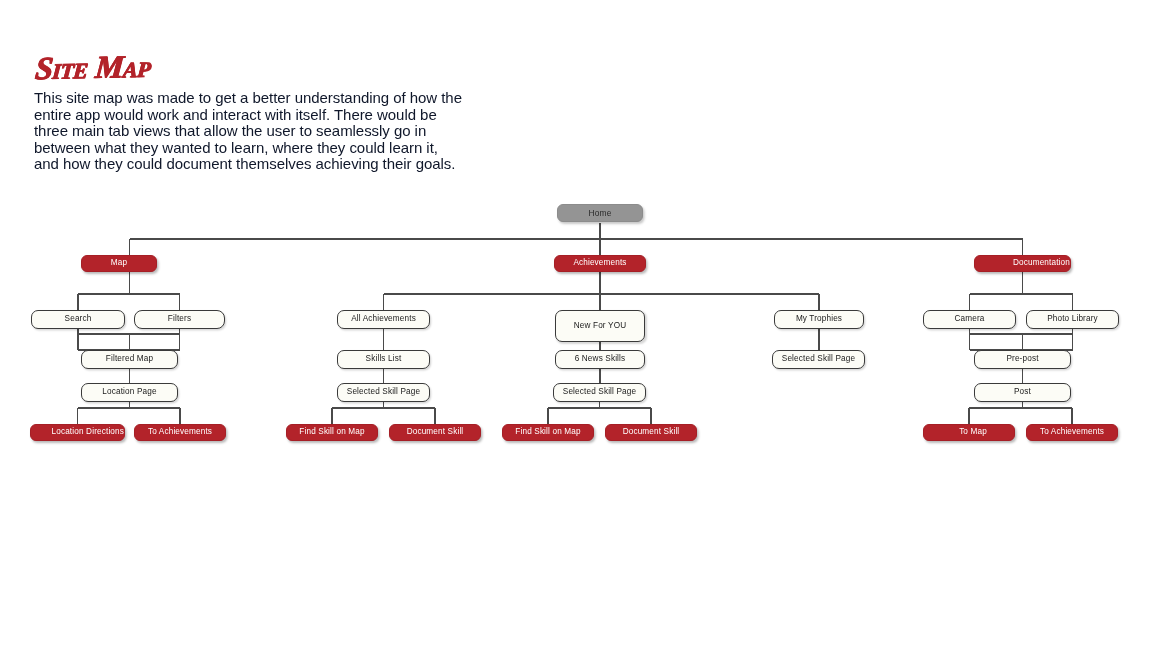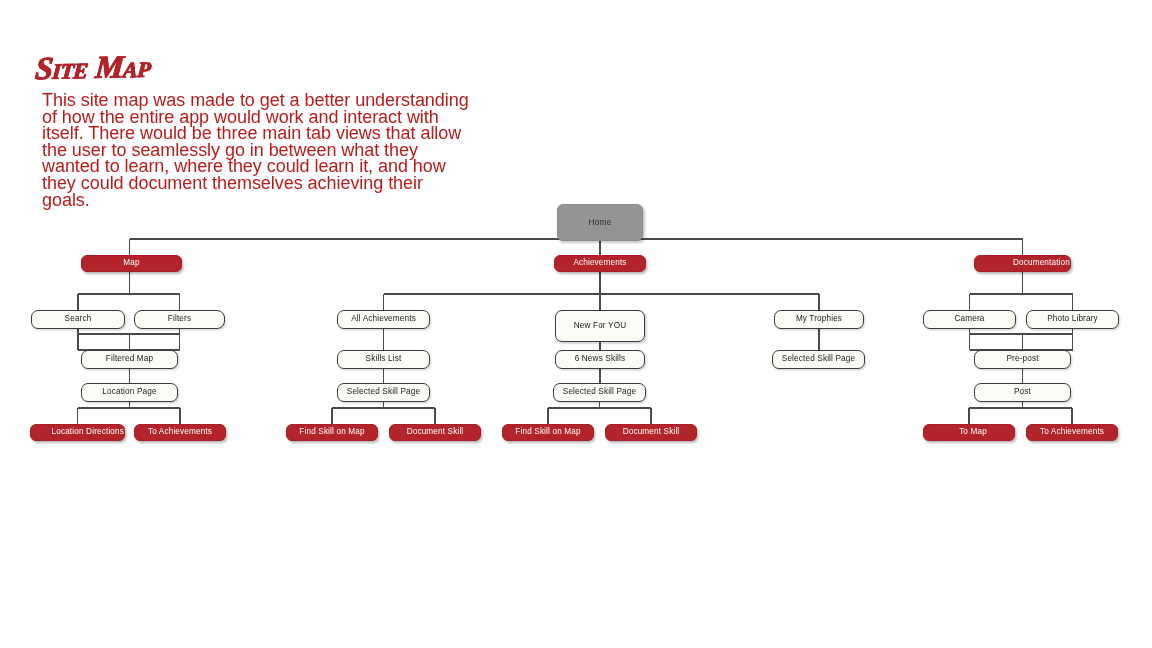--- a/index.html
+++ b/index.html
@@ -32,24 +32,24 @@
     color: #b3232a;
     margin: 0 0 6px 0;
     line-height: 1.0;
     transform: skewX(-6deg) rotate(-1.2deg);
     transform-origin: left bottom;
     font-variant: small-caps;
     text-shadow: 0.6px 0.6px 0 #b3232a, -0.4px 0.4px 0 #a81f26;
     -webkit-text-stroke: 0.6px #b3232a;
   }
   #intro-text {
-    font-size: 18px;
+    font-size: 15px;
     line-height: 16.6px;
-    color: #b91c1c;
-    margin: 8px;
+    color: #0f172a;
+    margin: 0;
     width: 432px;
     letter-spacing: -0.05px;
   }
 
   
   #diagram {
     position: absolute;
     left: 0;
     top: 0;
     width: 1152px;
@@ -167,24 +167,24 @@
       <line x1="78" y1="334" x2="179.5" y2="334" stroke="#4a4a4a" stroke-width="1.4" shape-rendering="crispEdges"></line>
       <line x1="78" y1="329" x2="78" y2="334" stroke="#4a4a4a" stroke-width="1.4" shape-rendering="crispEdges"></line>
       <line x1="179.5" y1="329" x2="179.5" y2="334" stroke="#4a4a4a" stroke-width="1.4" shape-rendering="crispEdges"></line>
       <line x1="129.5" y1="334" x2="129.5" y2="350" stroke="#4a4a4a" stroke-width="1.4" shape-rendering="crispEdges"></line>
       <line x1="969.5" y1="334" x2="1072.5" y2="334" stroke="#4a4a4a" stroke-width="1.4" shape-rendering="crispEdges"></line>
       <line x1="969.5" y1="329" x2="969.5" y2="334" stroke="#4a4a4a" stroke-width="1.4" shape-rendering="crispEdges"></line>
       <line x1="1072.5" y1="329" x2="1072.5" y2="334" stroke="#4a4a4a" stroke-width="1.4" shape-rendering="crispEdges"></line>
       <line x1="1022.5" y1="334" x2="1022.5" y2="350" stroke="#4a4a4a" stroke-width="1.4" shape-rendering="crispEdges"></line>
     </svg>
   <div id="node-layer">
-      <div class="node gray" style="left: 557px; top: 204px; width: 86px; height: 37px;">
+      <div class="node gray" style="left: 557px; top: 204px; width: 86px; height: 18px;">
         <span>Home</span>
       </div>
-      <div class="node red" style="left: 81px; top: 255px; width: 101px; height: 17px;">
+      <div class="node red" style="left: 81px; top: 255px; width: 76px; height: 17px;">
         <span>Map</span>
       </div>
       <div class="node red" style="left: 554px; top: 255px; width: 92px; height: 17px;">
         <span>Achievements</span>
       </div>
       <div class="node red" style="left: 974px; top: 255px; width: 97px; height: 17px; justify-content: flex-end;">
         <span>Documentation</span>
       </div>
       <div class="node plain" style="left: 31px; top: 310px; width: 94px; height: 19px;">
         <span>Search</span>

